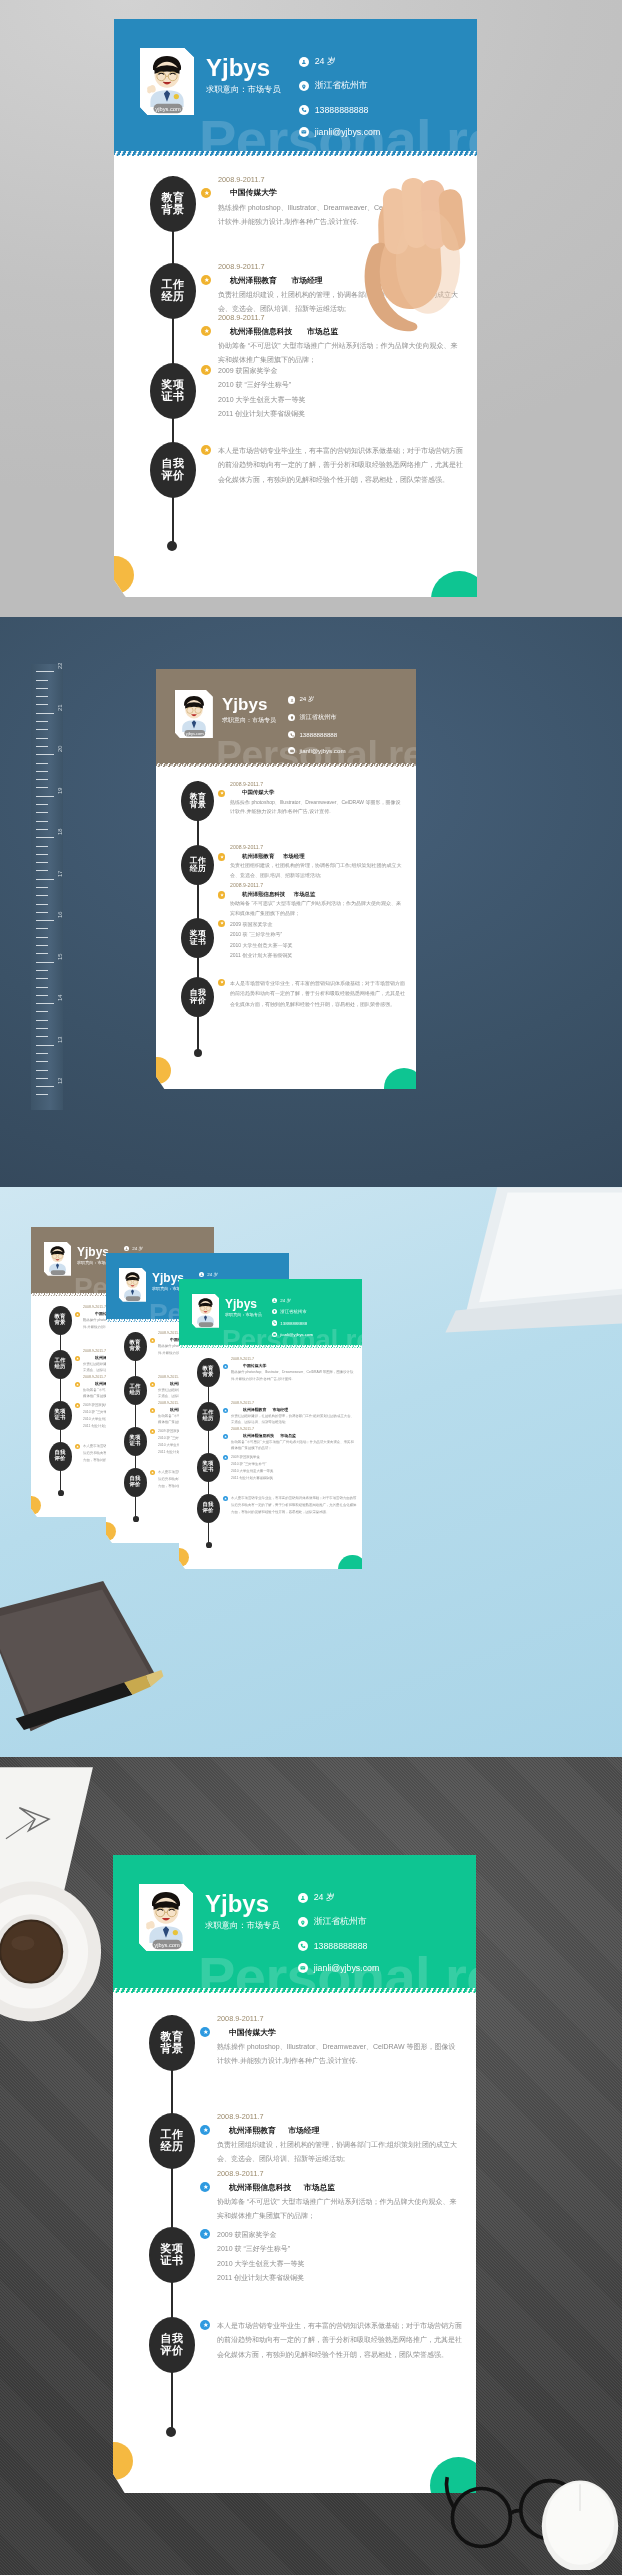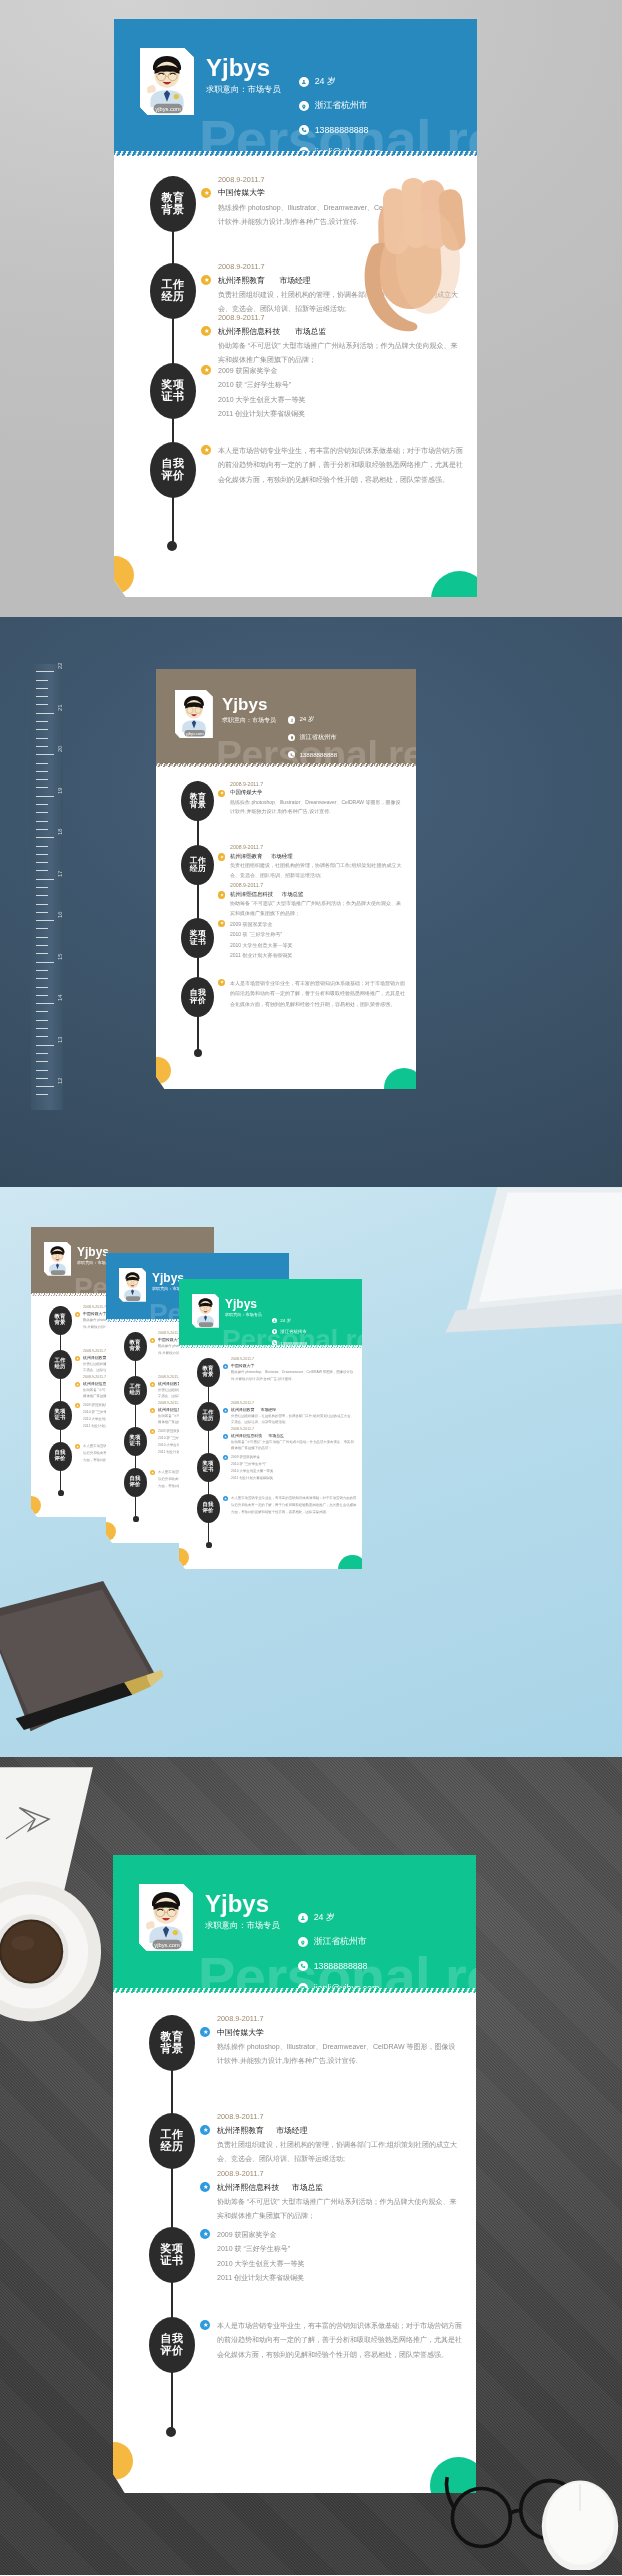--- a/index.html
+++ b/index.html
@@ -42,21 +42,21 @@
   }
   .avatar {
     position: absolute;
     background: #fff;
     box-shadow: 0 1.6px 4.7px rgba(0,0,0,.30);
     overflow: hidden;
   }
   .avatar svg { display:block; width:100%; height:100%; }
   .hdr-name { position:absolute; color:#fff; font-weight:800; line-height:1; }
   .hdr-obj  { position:absolute; color:#fff; font-weight:400; }
-  .contact  { position:absolute;margin-top:20px; }
+  .contact  { position:absolute; }
   .crow { display:flex; align-items:center; color:#fff; }
   .cico {
     border-radius:50%; background:#fff; display:flex;
     align-items:center; justify-content:center; flex:none;
   }
   .cico svg { display:block; }
   .ctxt { white-space:nowrap; }
 
   
   .zig {
@@ -75,21 +75,21 @@
     display:flex; flex-direction:column; align-items:center; justify-content:center;
     letter-spacing:.04em;
   }
   .sec { position:absolute; }
   .star {
     position:absolute; border-radius:50%;
     display:flex; align-items:center; justify-content:center;
   }
   .star svg { display:block; }
   .date { color:#9b8a6c; }
-  .ttl  { color:#222; font-weight:400; }
+  .ttl  { color:#222; font-weight:700;margin-left:12px; }
   .ttl .role { margin-left:1.6em; }
   .dsc  { color:#8d8d8d; }
 
   
   .blob { position:absolute; border-radius:50%; }
 
   
   .p1-sheet { left:114px; top:19px; width:363px; height:578px; }
   .p1-sheet .sheet-header { height:135px; background:#2789bd; }
   .p1-sheet .wm { font-size:56px; left:85px; bottom:-11.4px; }

